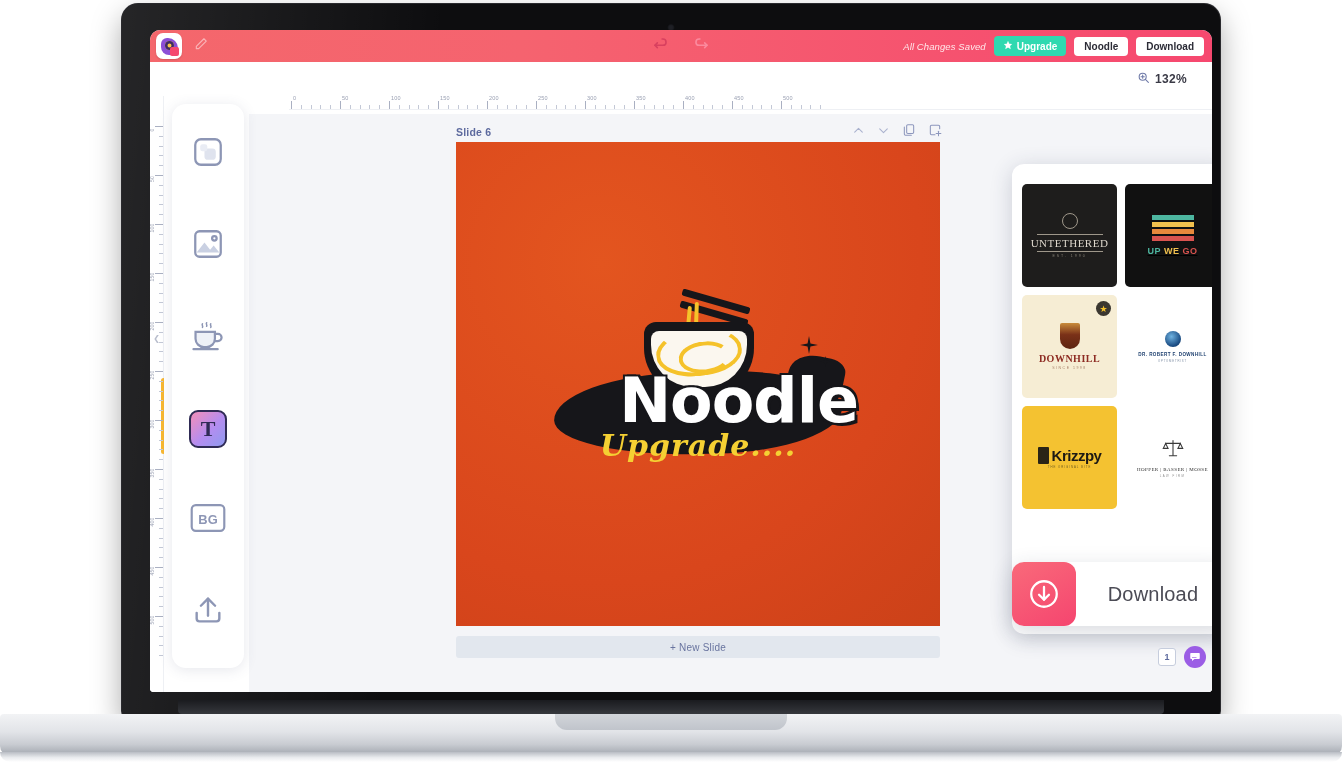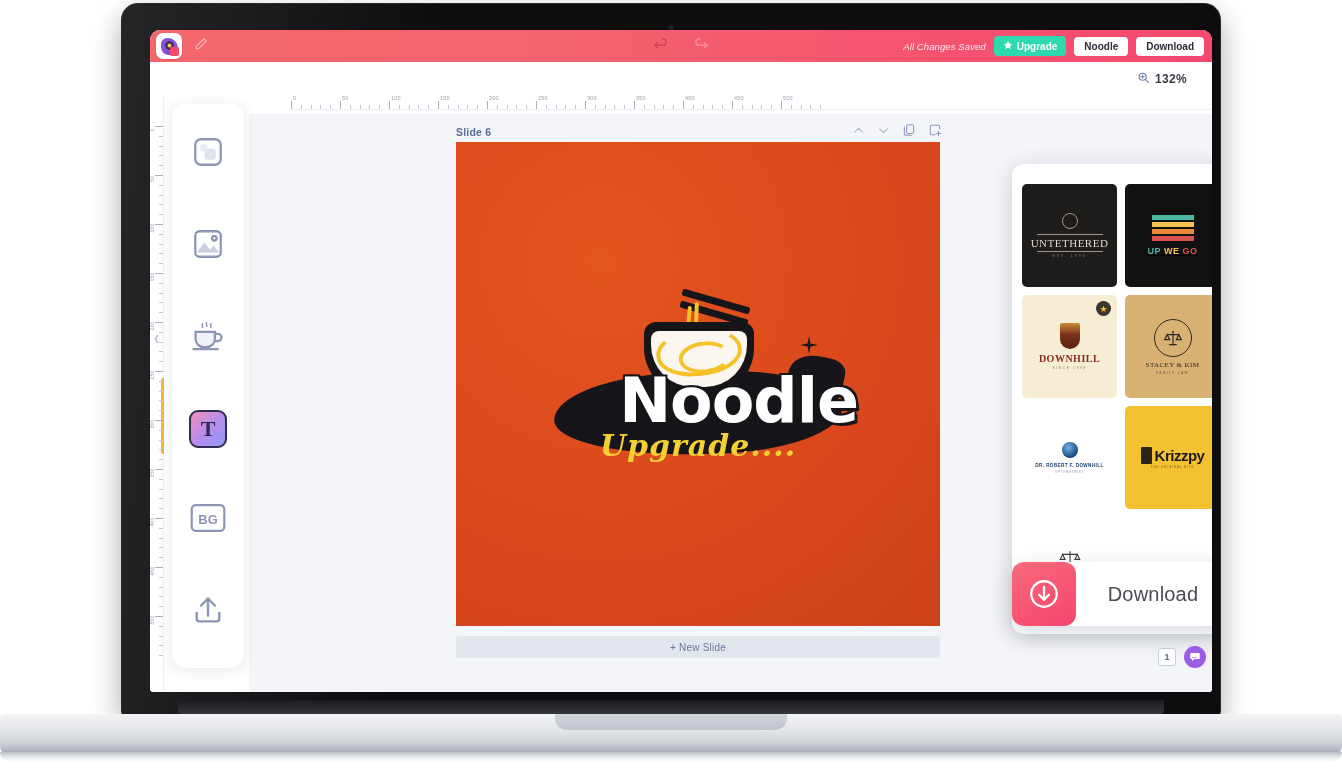--- a/index.html
+++ b/index.html
@@ -662,33 +662,20 @@
 
           <div class="tpl t-shotzzz">
             <div class="star-badge">★</div>
             <div style="width:20px;height:26px;margin-bottom:4px;background:
                  linear-gradient(180deg,#c98b3a 0%, #7a3118 45%, #5d2411 100%);
                  border-radius:2px 2px 10px 10px;"></div>
             <div class="ttl">DOWNHILL</div>
             <div class="sub">SINCE 1998</div>
           </div>
 
-          <div class="tpl t-stacey">
-            <div class="circ">
-              <svg width="20" height="20" viewBox="0 0 24 24" fill="none" stroke="#2d2a24" stroke-width="1.4" stroke-linecap="round">
-                  <line x1="12" y1="4" x2="12" y2="20"></line>
-                  <line x1="5" y1="8" x2="19" y2="8"></line>
-                   <path d="M5 8l-3 6h6z"></path>
-                  <path d="M19 8l-3 6h6z"></path>
-                  <line x1="8" y1="20" x2="16" y2="20"></line>
-                </svg>
-            </div>
-            <div class="ttl">STACEY &amp; KIM</div>
-            <div class="sub">FAMILY LAW</div>
-          </div>
 
           <div class="tpl t-downhill">
             <div class="eye"></div>
             <div class="ttl">DR. ROBERT F. DOWNHILL</div>
             <div class="sub">OPTOMETRIST</div>
           </div>
 
 
           <div class="tpl t-krizzpy">
             <div class="row">

